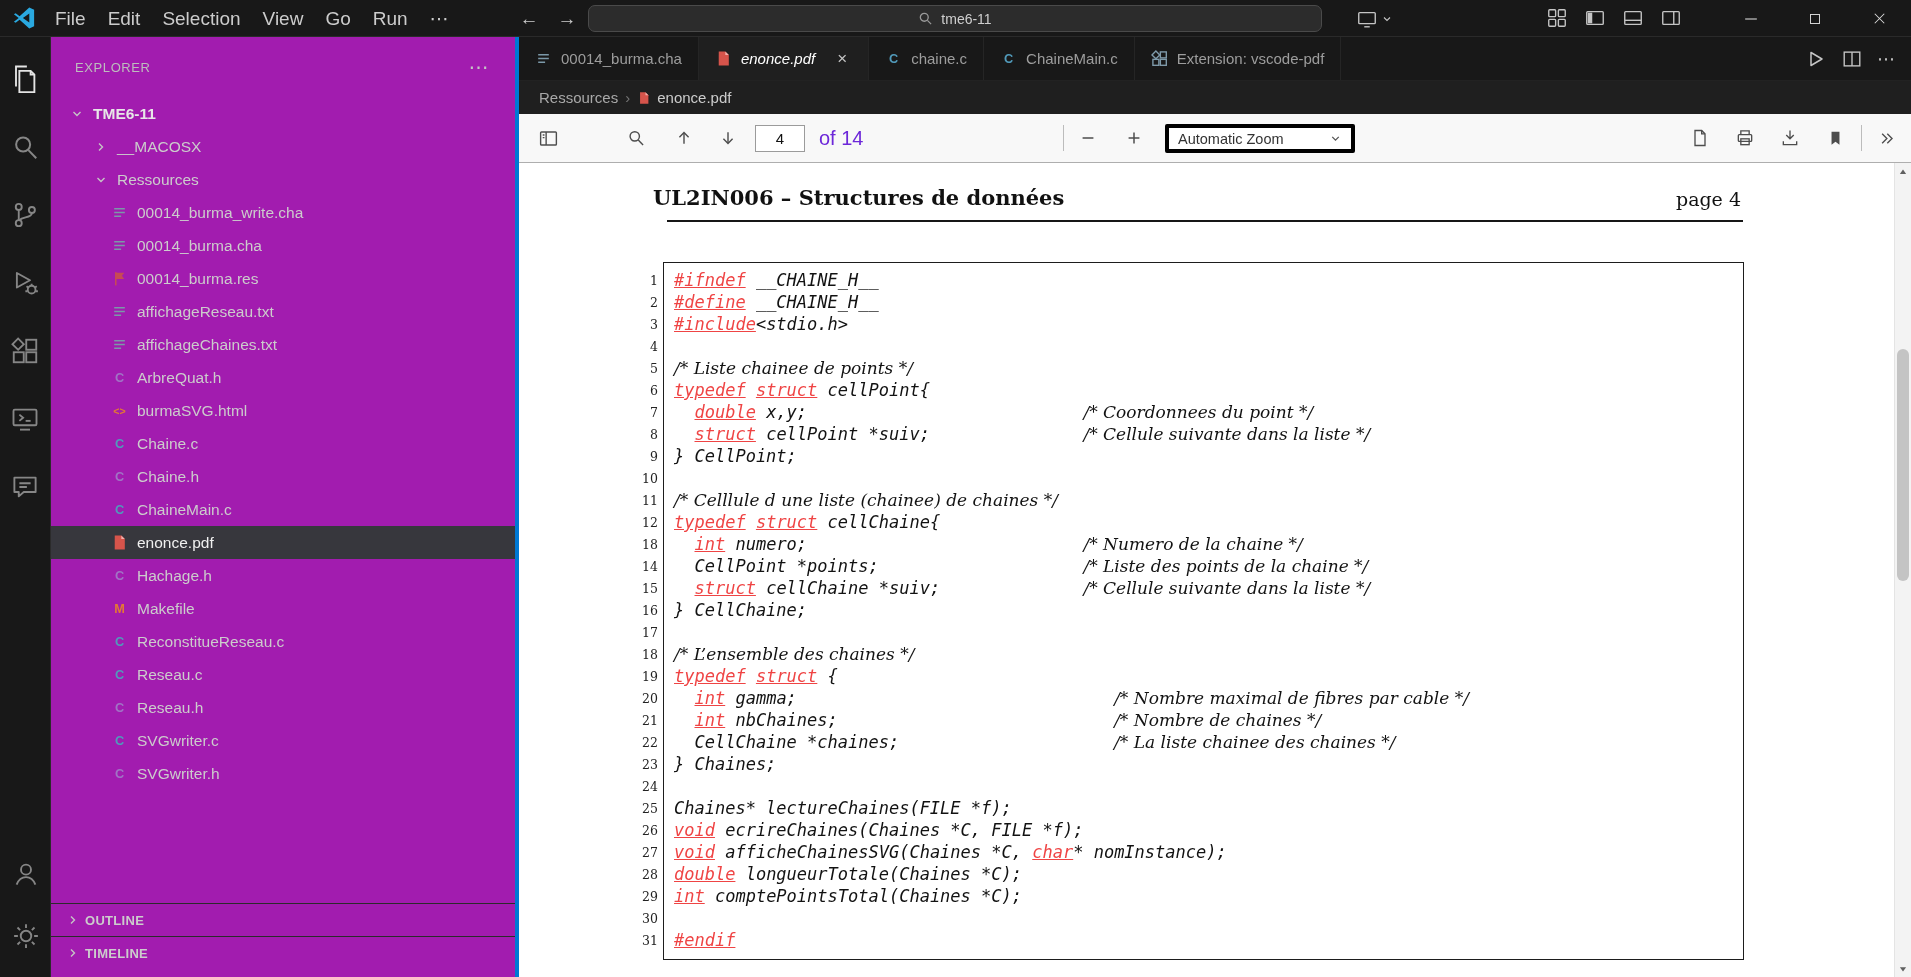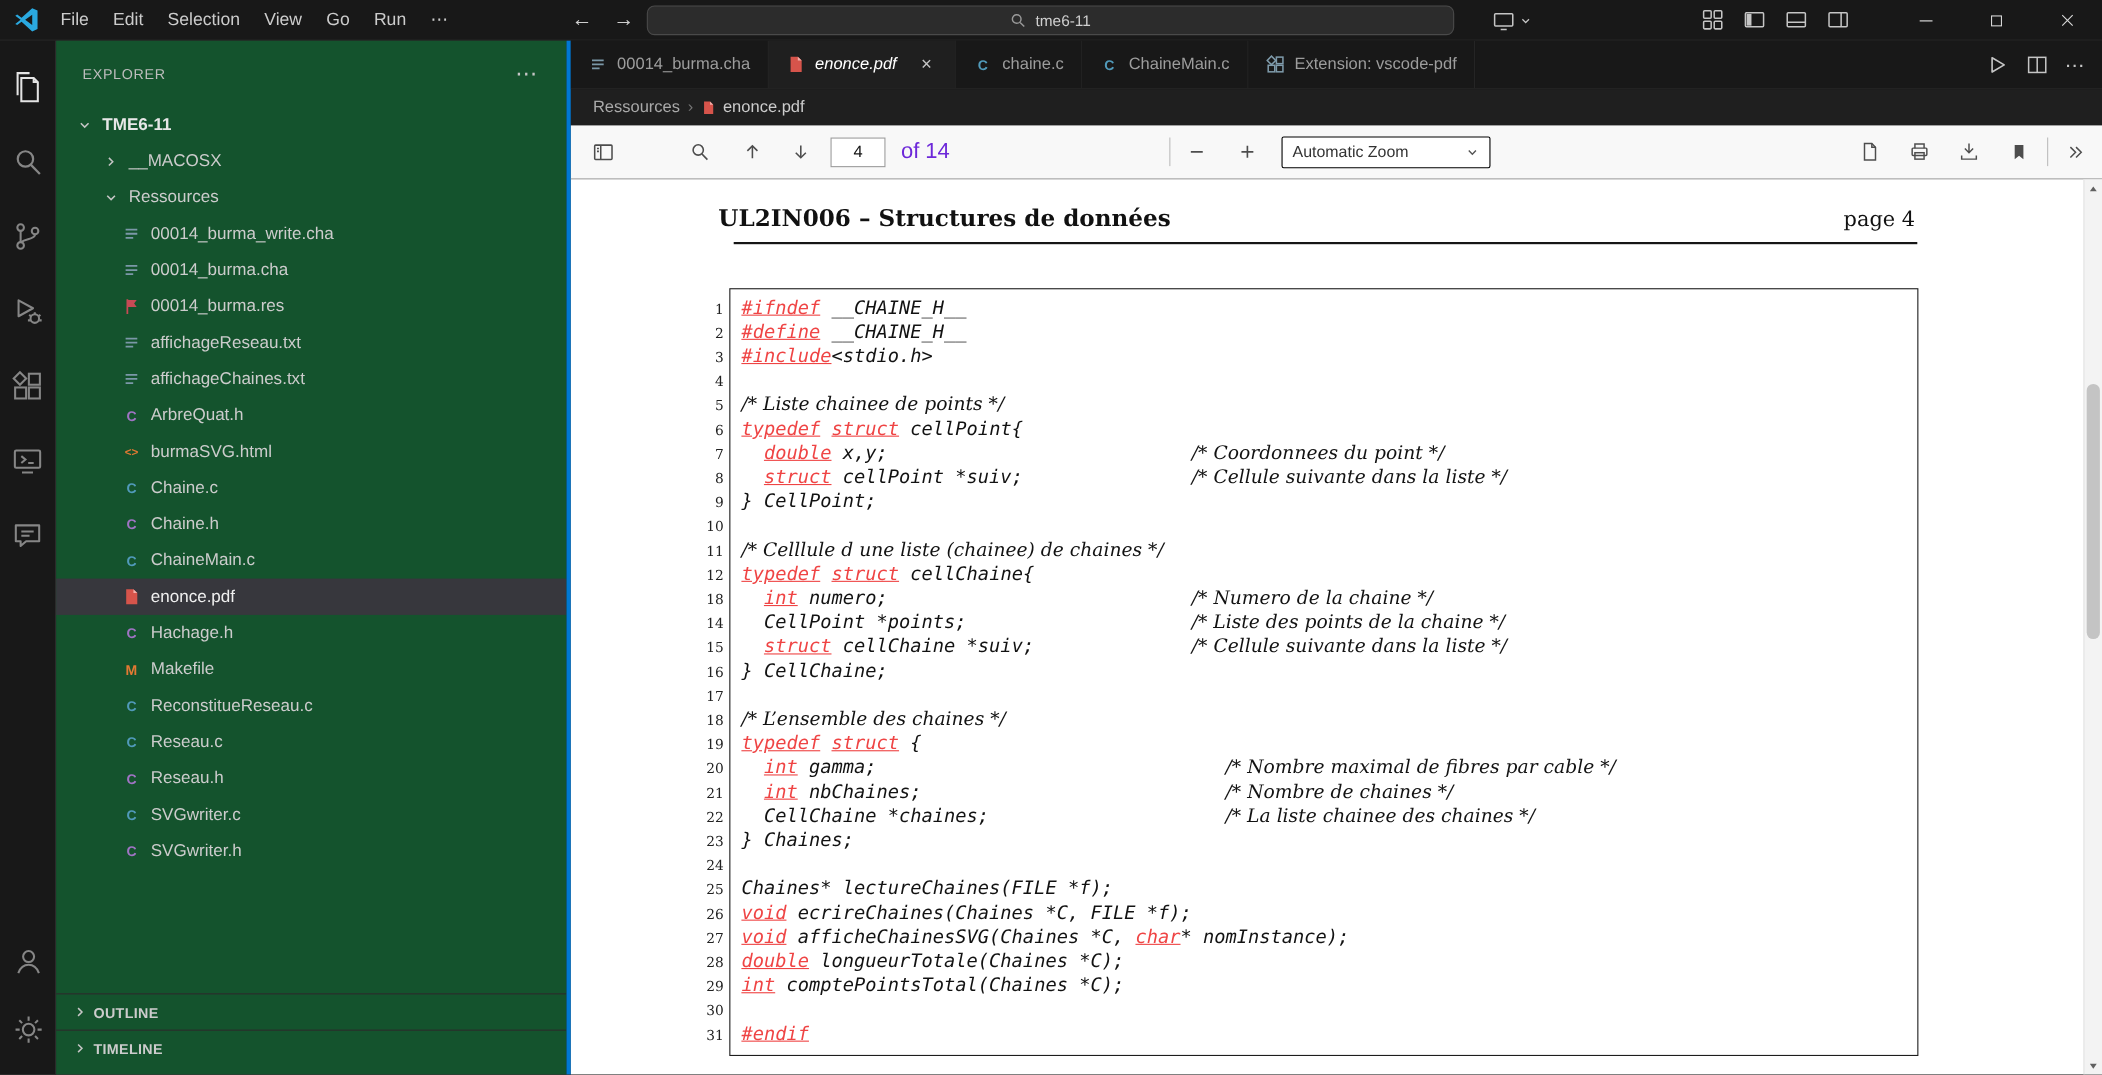--- a/index.html
+++ b/index.html
@@ -3,38 +3,38 @@
 <meta charset="utf-8">
 <style>
   * { margin:0; padding:0; box-sizing:border-box; }
   body { background:#111; font-family:"Liberation Sans", sans-serif; }
   .window { position:relative; width:1911px; height:977px; background:#1f1f1f; overflow:hidden; }
 
   
   .titlebar { position:absolute; top:0; left:0; right:0; height:37px; background:#181818; border-bottom:1px solid #2a2a2a; }
   .logo { position:absolute; left:13px; top:7px; width:22px; height:22px; }
   .menubar { position:absolute; left:44px; top:0; height:37px; display:flex; align-items:center; }
-  .menu-item { padding:0 11px; font-size:16px; color:#cccccc; height:27px; line-height:27px; border-radius:5px; cursor:default; }
+  .menu-item { padding:0 11px; font-size:19px; color:#cccccc; height:27px; line-height:27px; border-radius:5px; cursor:default; }
   .nav-arrow { position:absolute; top:4px; width:34px; height:29px; display:flex; align-items:center; justify-content:center; color:#cfcfcf; font-size:19px; }
   .nav-back { left:512px; } .nav-fwd { left:550px; }
   .searchbox { position:absolute; left:588px; top:5px; width:734px; height:27px; background:#2c2c2c; border:1px solid #4a4a4a; border-radius:7px; display:flex; align-items:center; justify-content:center; gap:8px; color:#cfcfcf; font-size:14px; }
   .device { position:absolute; left:1356px; top:6px; height:26px; display:flex; align-items:center; gap:3px; color:#c5c5c5; }
   .layout-icons { position:absolute; left:1546px; top:7px; display:flex; gap:16px; color:#c5c5c5; }
   .win-controls { position:absolute; right:0; top:0; height:37px; display:flex; }
   .win-btn { width:64px; height:37px; display:flex; align-items:center; justify-content:center; color:#d9d9d9; }
 
   
   .activitybar { position:absolute; top:37px; left:0; width:51px; height:940px; background:#181818; border-right:1px solid #2b2b2b; display:flex; flex-direction:column; padding-top:8px; }
   .ab-item { height:68px; display:flex; align-items:center; justify-content:center; color:#868686; }
   .ab-item.active { color:#e4e4e4; }
   .ab-bottom { position:absolute; bottom:10px; left:0; width:51px; display:flex; flex-direction:column; }
   .ab-bottom .ab-item { height:62px; }
 
   
-  .sidebar { position:absolute; top:37px; left:51px; width:464px; height:940px; background:#14532d; overflow:hidden; }
+  .sidebar { position:absolute; top:37px; left:51px; width:464px; height:940px; background:#a21caf; overflow:hidden; }
   .sb-header { height:60px; display:flex; align-items:center; padding:0 26px 0 24px; color:#bdbdbd; font-size:13px; letter-spacing:.6px; }
   .sb-header-more { margin-left:auto; color:#c5c5c5; font-size:20px; }
   .tree { position:absolute; top:60px; left:0; right:0; }
   .tree-row { height:33px; display:flex; align-items:center; font-size:15.5px; color:#cccccc; }
   .tree-row .chev { width:20px; height:16px; margin-right:4px; flex:none; }
   .tree-row .ficon { width:18px; height:17px; margin-right:8px; flex:none; }
   .kind-root { padding-left:18px; font-weight:bold; color:#e7e7e7; }
   .kind-folder { padding-left:42px; }
   .kind-file { padding-left:60px; }
   .tree-row.selected { background:#37373d; color:#f0f0f0; }
@@ -59,21 +59,21 @@
   .breadcrumbs { height:33px; background:#1f1f1f; display:flex; align-items:center; gap:7px; padding-left:20px; font-size:15px; color:#a9a9a9; }
   .bc-chev { color:#767676; }
   .bc-file { color:#cccccc; display:flex; align-items:center; gap:6px; }
 
   
   .pdf-toolbar { position:relative; height:49px; background:#f8f8f8; border-bottom:1px solid #aeaeae; }
   .pt-btn { position:absolute; top:7px; width:34px; height:34px; display:flex; align-items:center; justify-content:center; color:#4d4d4d; border-radius:3px; }
   .pt-input { position:absolute; left:236px; top:11px; width:50px; height:27px; border:1px solid #9b9b9b; background:#fff; text-align:center; font-size:15px; color:#111; font-family:"Liberation Sans", sans-serif; }
   .pt-of { position:absolute; left:300px; top:0; height:49px; line-height:49px; font-size:20px; color:#6d28d9; }
   .pt-sep { position:absolute; top:11px; width:1px; height:26px; background:#bcbcbc; }
-  .pt-zoom { position:absolute; left:646px; top:10px; width:190px; height:29px; background:#ffffff; border:1px solid #000000; border-radius:2px; display:flex; align-items:center; padding:0 9px; font-size:14.5px; color:#333; }
+  .pt-zoom { position:absolute; left:646px; top:10px; width:190px; height:29px; background:#ffffff; border:4px solid #000000; border-radius:2px; display:flex; align-items:center; padding:0 9px; font-size:14.5px; color:#333; }
   .pt-zoom .chev { margin-left:auto; color:#555; display:flex; }
 
   
   .pdf-content { position:absolute; top:126px; left:0; right:0; bottom:0; background:#ffffff; overflow:hidden; }
   .page-title { position:absolute; left:134px; top:22px; font-family:"DejaVu Serif", serif; font-weight:bold; font-size:21px; color:#111; }
   .page-num { position:absolute; right:170px; top:25px; font-family:"DejaVu Serif", serif; font-size:19px; color:#111; }
   .page-rule { position:absolute; left:148px; top:57px; width:1076px; height:2px; background:#161616; }
   .codebox { position:absolute; left:144px; top:99px; width:1081px; height:698px; border:1.5px solid #1d1d1d; padding:6px 0 0 10px; }
   .code-line { position:relative; height:22px; }
   .ln { position:absolute; left:-56px; width:40px; text-align:right; font-family:"DejaVu Serif", serif; font-style:normal; font-size:12.5px; color:#222; line-height:23px; }

